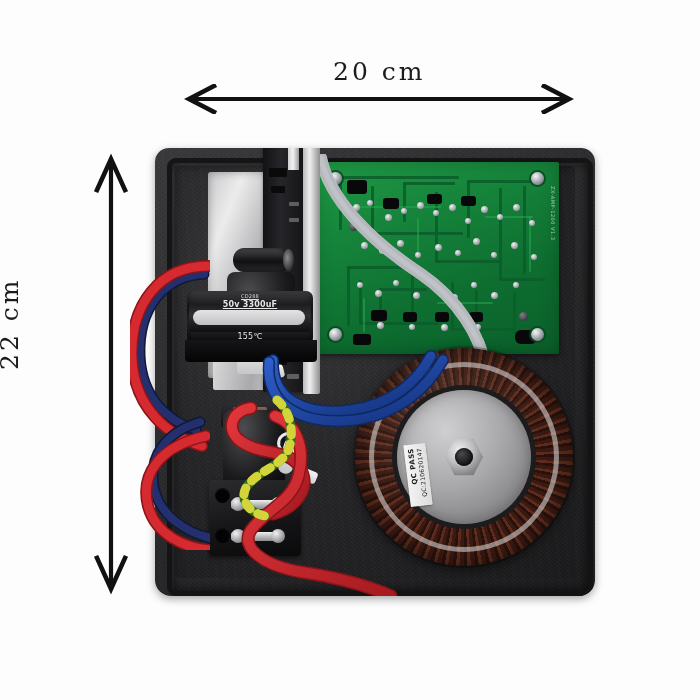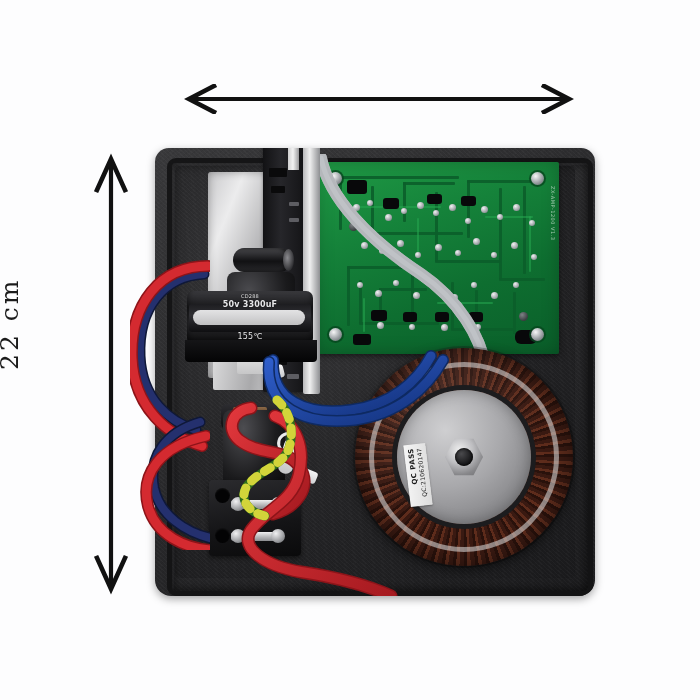--- a/index.html
+++ b/index.html
@@ -146,20 +146,21 @@
   }
   .cap-txt{
     position:absolute;
     font-family:"DejaVu Sans", sans-serif;
     color:#e8e8ea;
     text-align:center;
     width:126px;left:32px;
     letter-spacing:.2px;
     text-shadow:0 0 1px #000;
     pointer-events:none;
+    text-decoration:underline;
   }
   #cap-line1{top:145px;font-size:5px;}
   #cap-line2{top:152px;font-size:8px;font-weight:bold;}
   #cap-line3{top:184px;font-size:8px;}
   #ecap-base{
     left:30px;top:192px;width:132px;height:22px;
     background:linear-gradient(180deg,#151517,#040405);
     border-radius:0 0 4px 4px;
   }
 
@@ -311,20 +312,21 @@
 
   
   #wires{left:0;top:0;width:440px;height:448px;pointer-events:none;}
   #wires-out{left:130px;top:250px;width:80px;height:300px;pointer-events:none;}
 </style>
 </head>
 <body>
 
 <div id="stage">
 
+  <div class="dim-label layer" id="label-width">20 cm</div>
 
   <svg class="layer" id="arrow-width" viewBox="0 0 398 30">
     <g stroke="#111" stroke-width="4.2" fill="none" stroke-linecap="square">
       <line x1="14" y1="15" x2="384" y2="15"></line>
       <polyline points="34,2 9,15 34,28" stroke-width="4.6" stroke-linejoin="miter"></polyline>
       <polyline points="364,2 389,15 364,28" stroke-width="4.6" stroke-linejoin="miter"></polyline>
     </g>
   </svg>
 
   <div class="dim-label layer" id="label-height">22 cm</div>

